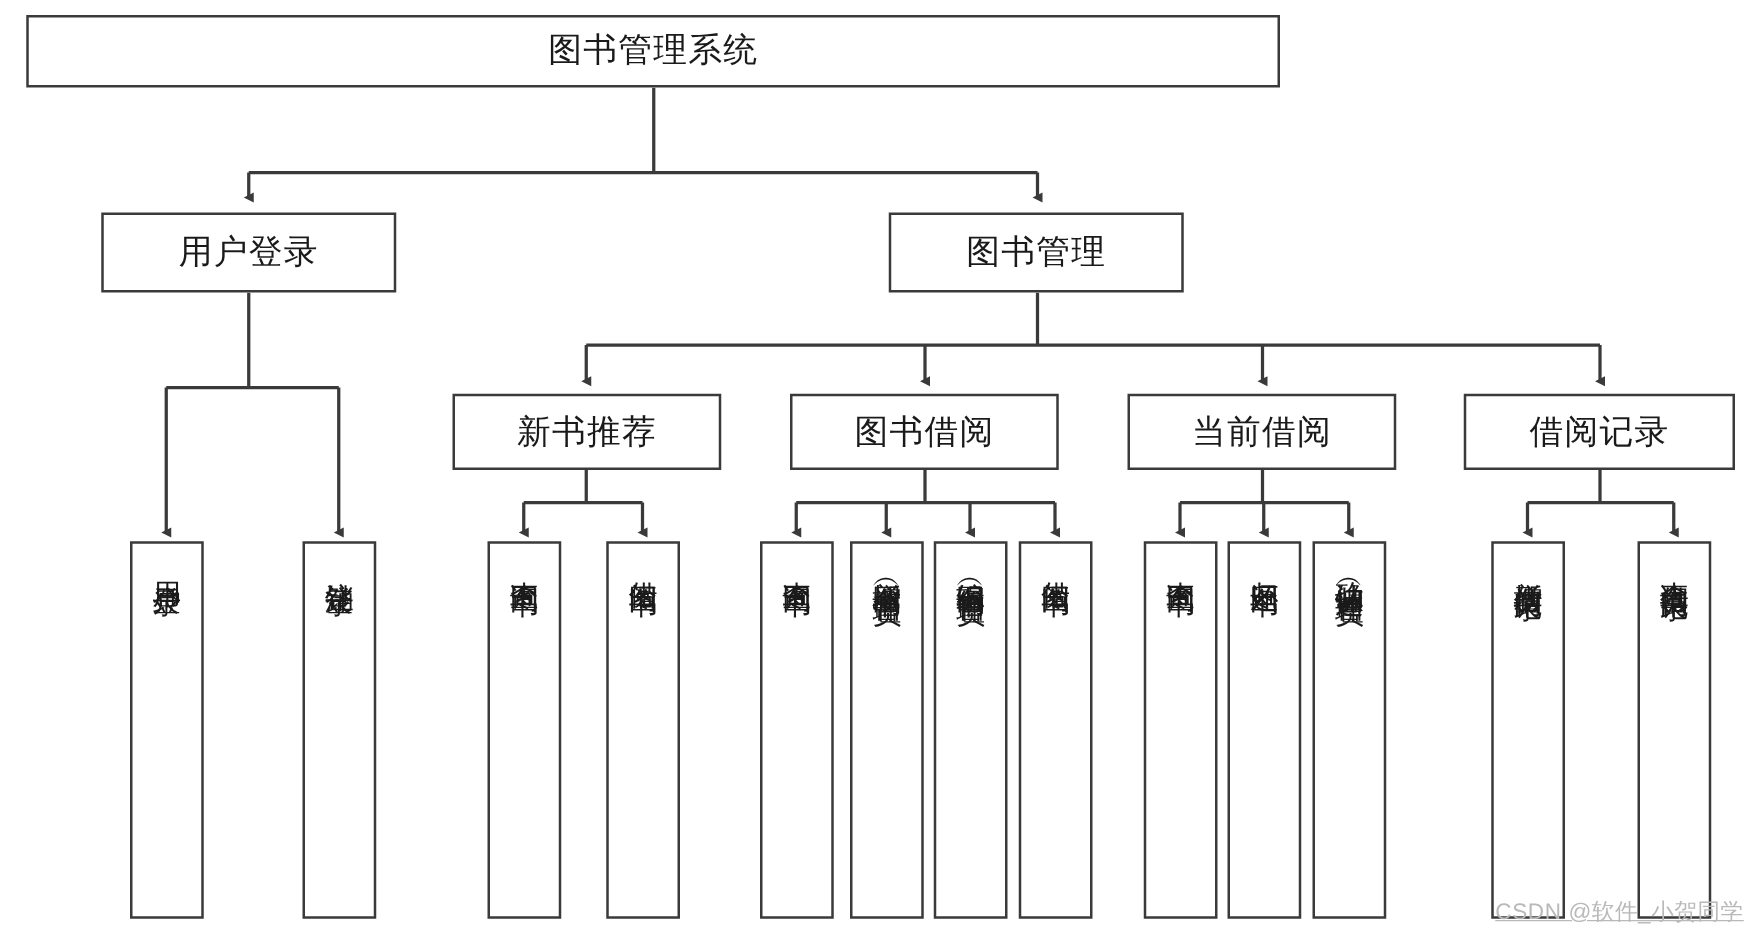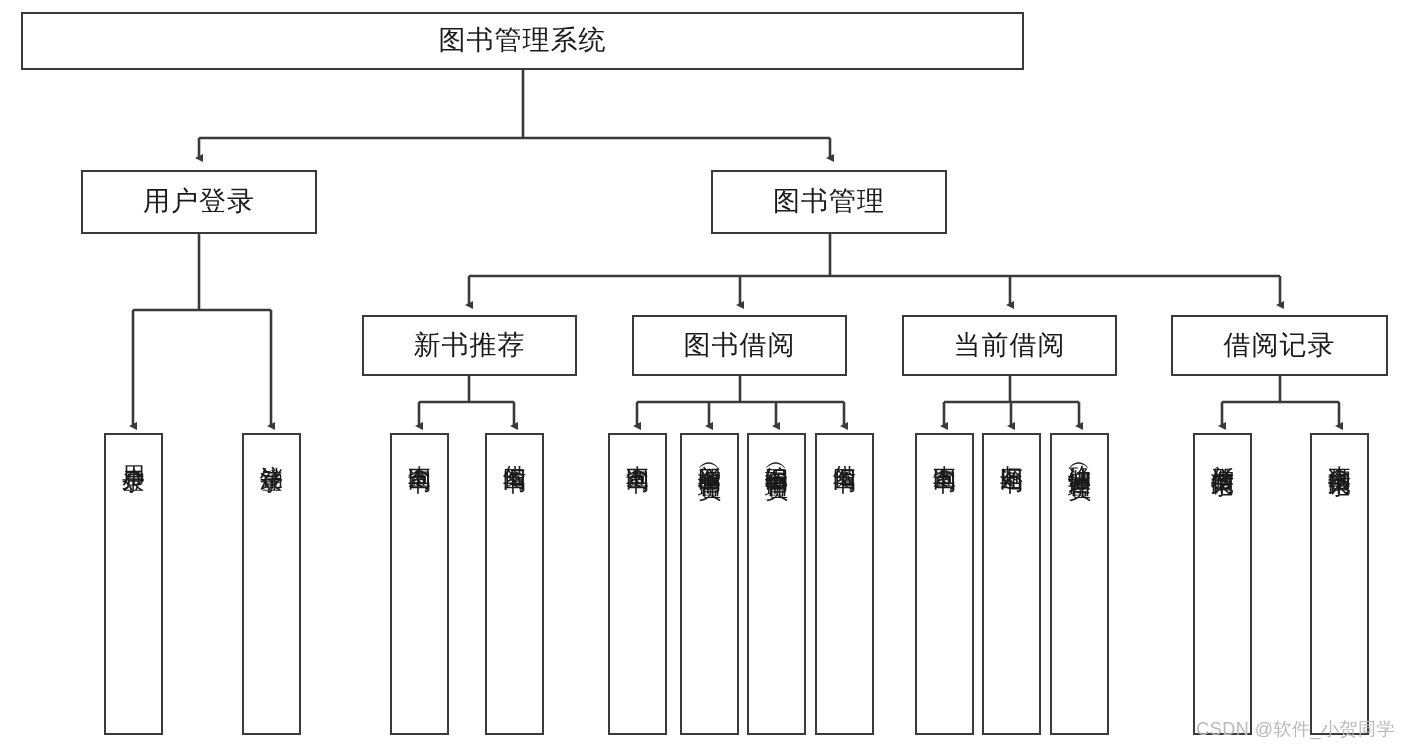--- a/index.html
+++ b/index.html
@@ -7,21 +7,21 @@
   #stage{position:relative;width:1405px;height:747px;background:#fff;}
   svg#wires{position:absolute;left:0;top:0;width:1405px;height:747px;pointer-events:none;}
   .node{position:absolute;box-sizing:border-box;background:#ffffff;border:2px solid #3a3a3a;
         display:flex;align-items:center;justify-content:center;color:#1a1a1a;}
   .node.h{font-size:27px;letter-spacing:1px;line-height:1.1;}
   .node.v{padding:6px 0;align-items:flex-start;}
   .vtext{writing-mode:vertical-rl;text-orientation:upright;font-size:23px;line-height:1.18;
          letter-spacing:2px;white-space:nowrap;display:block;margin:0 auto;}
   .node.v .vtext{margin-top:6px;}
   .watermark{position:absolute;right:10px;bottom:6px;font-size:18px;color:#b9b9b9;white-space:nowrap;
-             letter-spacing:0.5px;}
+             letter-spacing:0.5px;text-decoration:underline;}
 </style>
 </head>
 <body>
 
 <div id="stage">
 
   <svg id="wires" viewBox="0 0 1405 747">
     <defs>
       <marker id="arrow" markerWidth="10" markerHeight="10" refX="5" refY="5" orient="auto" markerUnits="userSpaceOnUse">
         <path d="M1,1 L9,1 L5,9 z" fill="#3a3a3a"></path>

